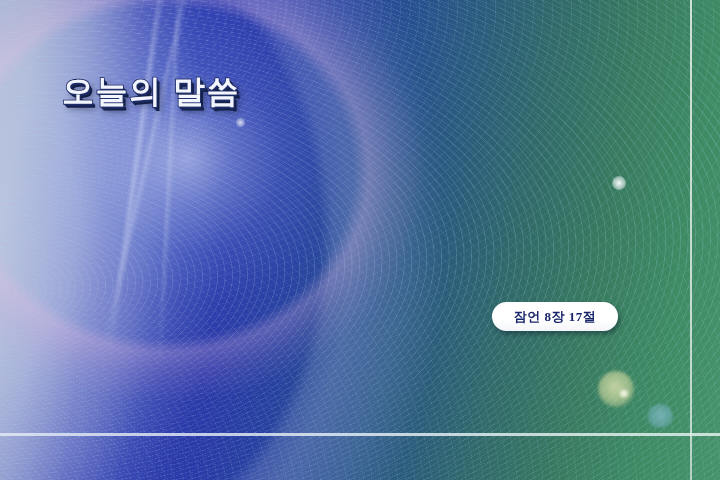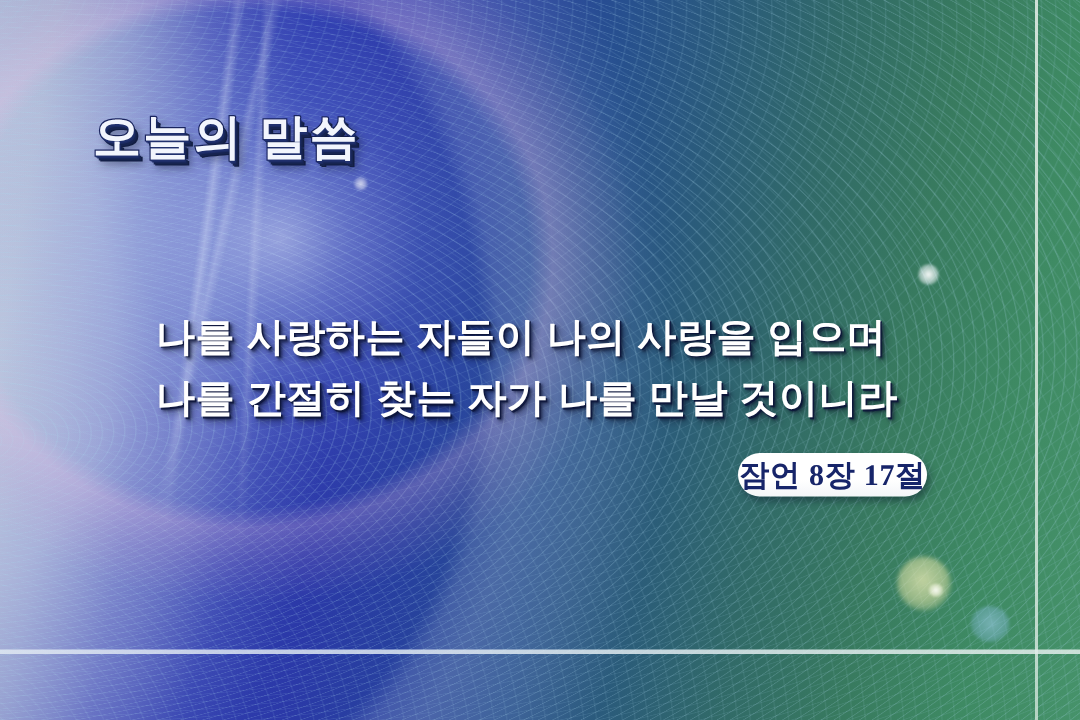--- a/index.html
+++ b/index.html
@@ -276,21 +276,21 @@
     height: 29px;
     border-radius: 15px;
     background: linear-gradient(to bottom, #ffffff 0%, #ffffff 62%, #f3f5f8 100%);
     box-shadow: 2px 3px 5px rgba(8,18,40,0.42);
     display: flex;
     align-items: center;
     justify-content: center;
   }
   #reference-text {
     font-family: "Liberation Serif", "DejaVu Serif", serif;
-    font-size: 20px;
+    font-size: 13px;
     font-weight: bold;
     letter-spacing: 0.5px;
     color: #17256a;
     white-space: nowrap;
   }
 </style>
 </head>
 <body>
 
 <div id="slide">
@@ -313,23 +313,19 @@
   <div class="orb" id="orb-gold-core"></div>
   <div class="orb" id="orb-blue"></div>
 
   <div id="rule-vertical"></div>
   <div id="rule-horizontal"></div>
 
   <div id="content">
 
     <div id="slide-title">오늘의 말씀</div>
 
-    <div id="verse-block">
-      <div class="verse-line">나를 사랑하는 자들이 나의 사랑을 입으며</div>
-      <div class="verse-line">나를 간절히 찾는 자가 나를 만날 것이니라</div>
-    </div>
 
     <div id="reference-pill">
       <span id="reference-text">잠언 8장 17절</span>
     </div>
 
   </div>
 </div>
 
 </body></html>

